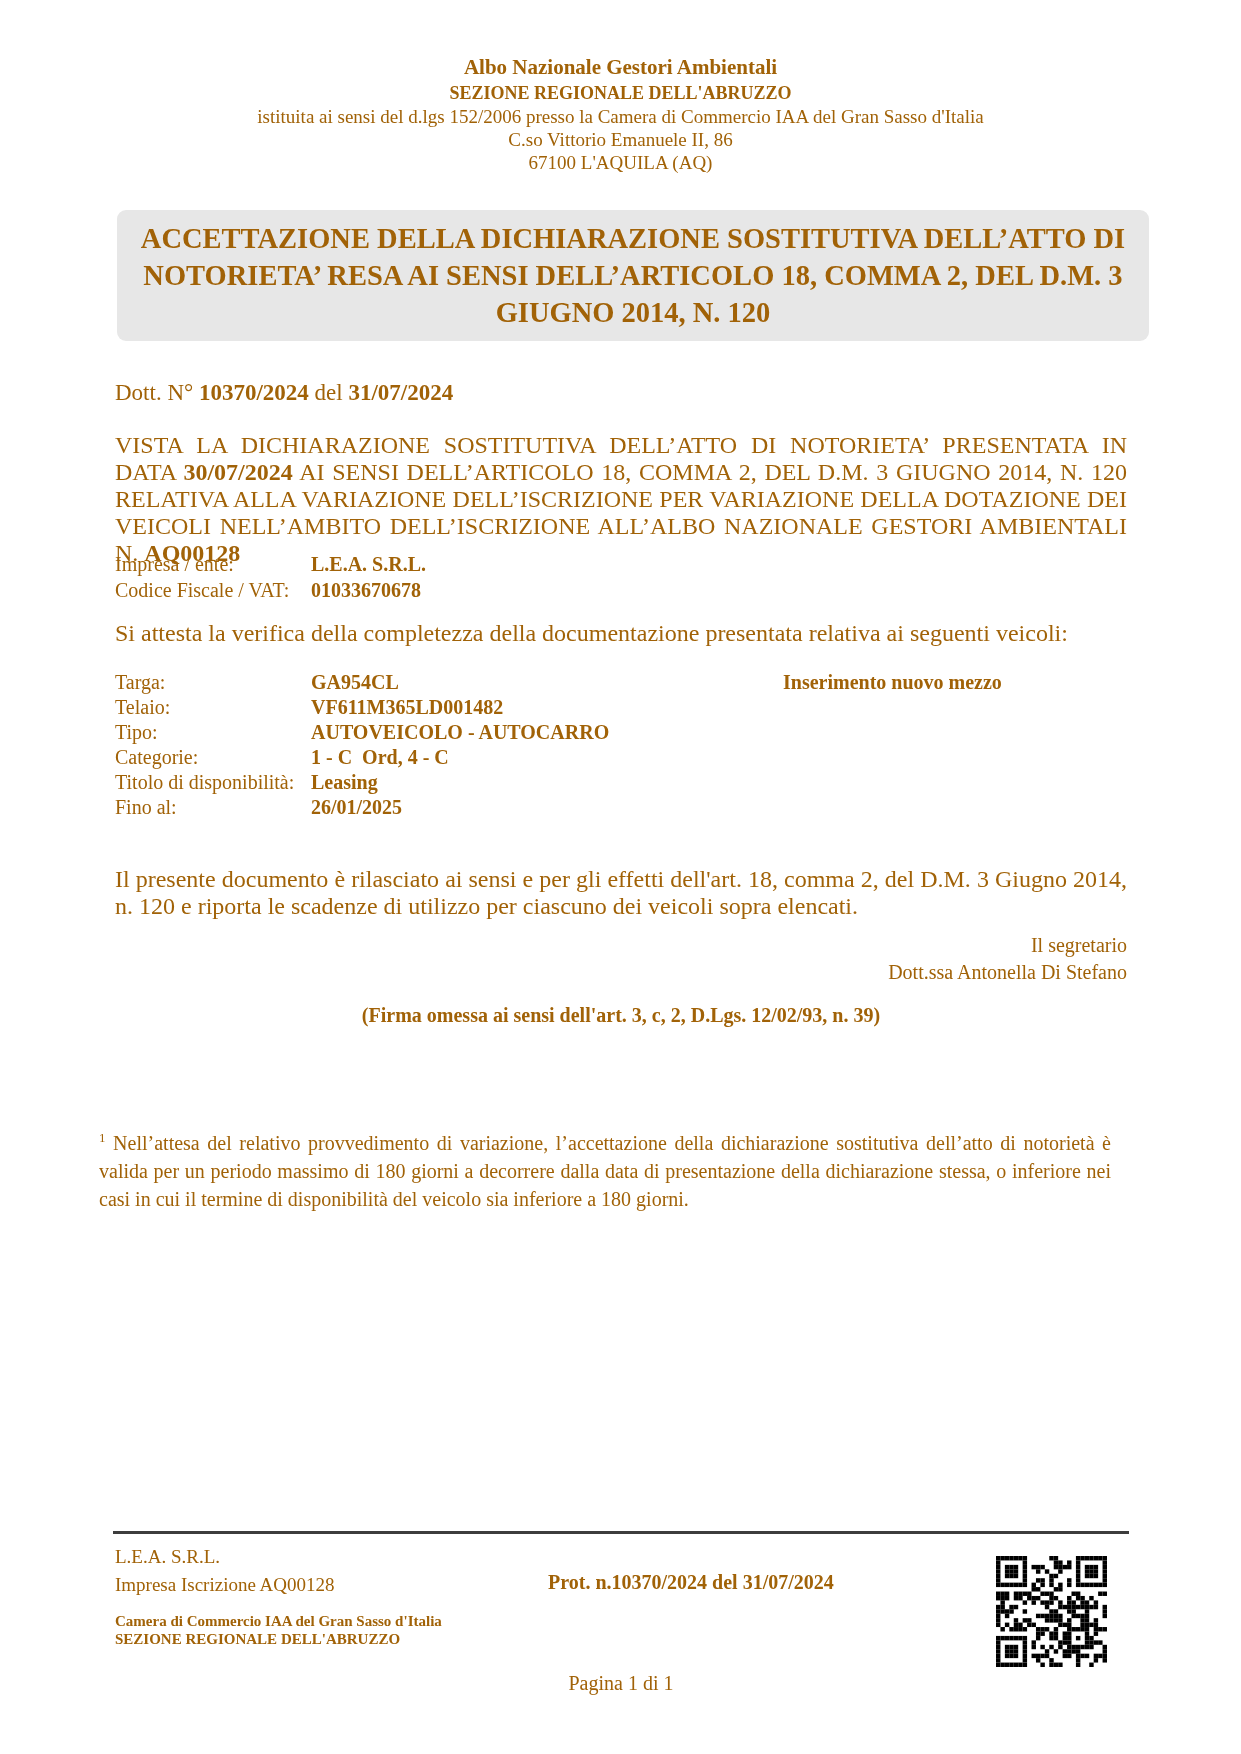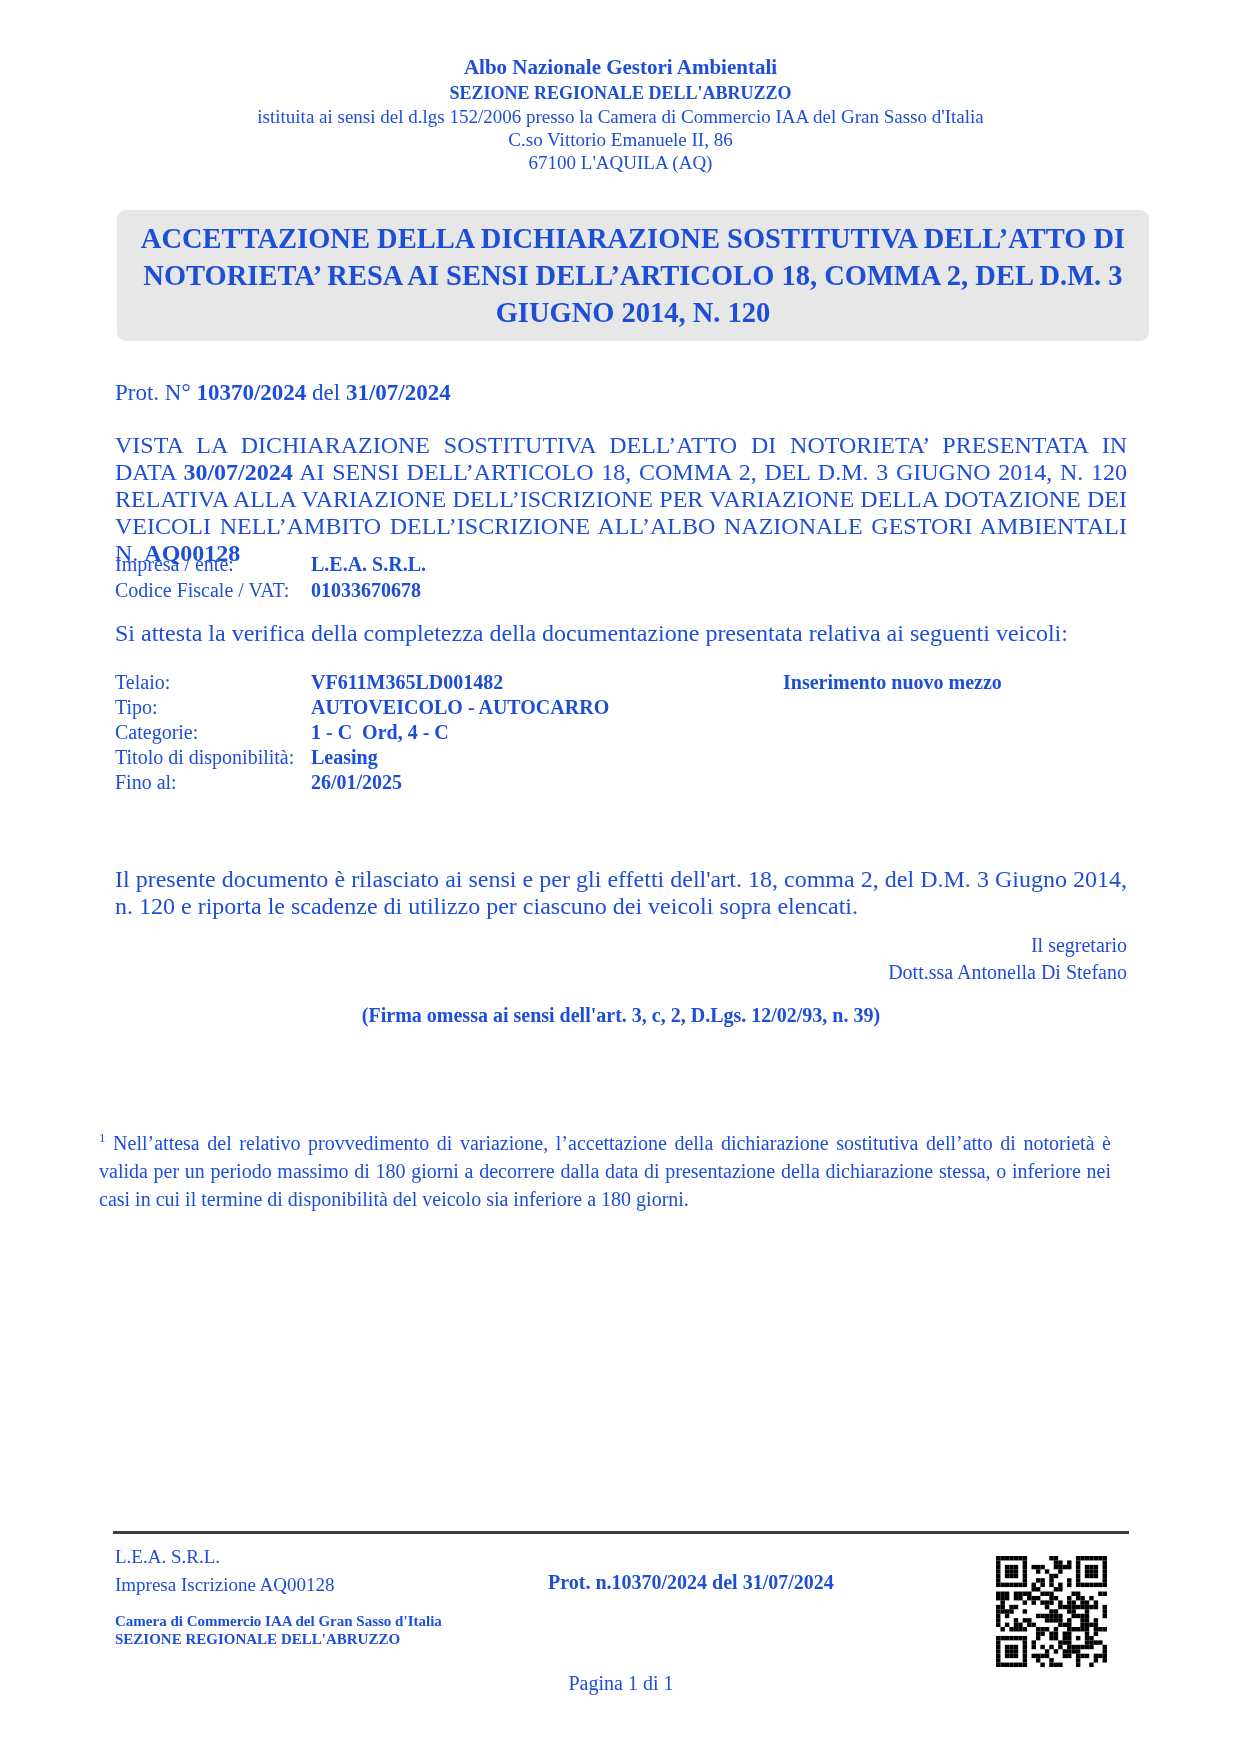--- a/index.html
+++ b/index.html
@@ -1,21 +1,21 @@
 <!DOCTYPE html>
 <html><head>
 <meta charset="utf-8">
 <style>
   html,body{margin:0;padding:0;background:#ffffff;}
   .page{
     position:relative;
     width:1241px;height:1754px;
     background:#ffffff;
     font-family:"Liberation Serif","DejaVu Serif",serif;
-    color:#1d4ed8;
+    color:#a16207;
     overflow:hidden;
   }
   
   .doc-header{position:absolute;top:54px;left:0;width:1241px;text-align:center;}
   .doc-header .org{font-size:21px;font-weight:bold;line-height:27px;}
   .doc-header .section{font-size:18px;font-weight:bold;line-height:24px;}
   .doc-header .addr{font-size:19px;line-height:23px;}
   
   .title-banner{
     position:absolute;top:210px;left:117px;width:1032px;
@@ -67,21 +67,21 @@
     <div class="addr">istituita ai sensi del d.lgs 152/2006 presso la Camera di Commercio IAA del Gran Sasso d'Italia</div>
     <div class="addr">C.so Vittorio Emanuele II, 86</div>
     <div class="addr">67100 L'AQUILA (AQ)</div>
   </div>
 
   <div class="title-banner" style="background: rgb(231, 231, 231);">
     <span>ACCETTAZIONE DELLA DICHIARAZIONE SOSTITUTIVA DELL’ATTO DI NOTORIETA’ RESA AI SENSI DELL’ARTICOLO 18, COMMA 2, DEL D.M. 3 GIUGNO 2014, N. 120</span>
   </div>
 
   <div class="prot-line">
-    <span>Prot. N°</span>
+    <span>Dott. N°</span>
     <b>10370/2024</b>
     <span>del</span>
     <b>31/07/2024</b>
   </div>
 
   <p class="para justify vista">
     <span>VISTA LA DICHIARAZIONE SOSTITUTIVA DELL’ATTO DI NOTORIETA’ PRESENTATA IN DATA</span>
     <b>30/07/2024</b>
     <span>AI SENSI DELL’ARTICOLO 18, COMMA 2, DEL D.M. 3 GIUGNO 2014, N. 120 RELATIVA ALLA VARIAZIONE DELL’ISCRIZIONE PER VARIAZIONE DELLA DOTAZIONE DEI VEICOLI NELL’AMBITO DELL’ISCRIZIONE ALL’ALBO NAZIONALE GESTORI AMBIENTALI N.</span>
     <b>AQ00128</b>
@@ -93,20 +93,23 @@
     </div>
     <div class="kv-row">
       <span class="kv-label">Codice Fiscale / VAT:</span><span class="kv-value">01033670678</span>
     </div>
   </div>
 
   <p class="para attest">Si attesta la verifica della completezza della documentazione presentata relativa ai seguenti veicoli:</p>
 
   <div class="kv-block vehicle-block">
     <div class="vehicle-note">Inserimento nuovo mezzo</div>
+    <div class="kv-row">
+      <span class="kv-label">Targa:</span><span class="kv-value">GA954CL</span>
+    </div>
     <div class="kv-row">
       <span class="kv-label">Telaio:</span><span class="kv-value">VF611M365LD001482</span>
     </div>
     <div class="kv-row">
       <span class="kv-label">Tipo:</span><span class="kv-value">AUTOVEICOLO - AUTOCARRO</span>
     </div>
     <div class="kv-row">
       <span class="kv-label">Categorie:</span><span class="kv-value">1 - C  Ord, 4 - C</span>
     </div>
     <div class="kv-row">

